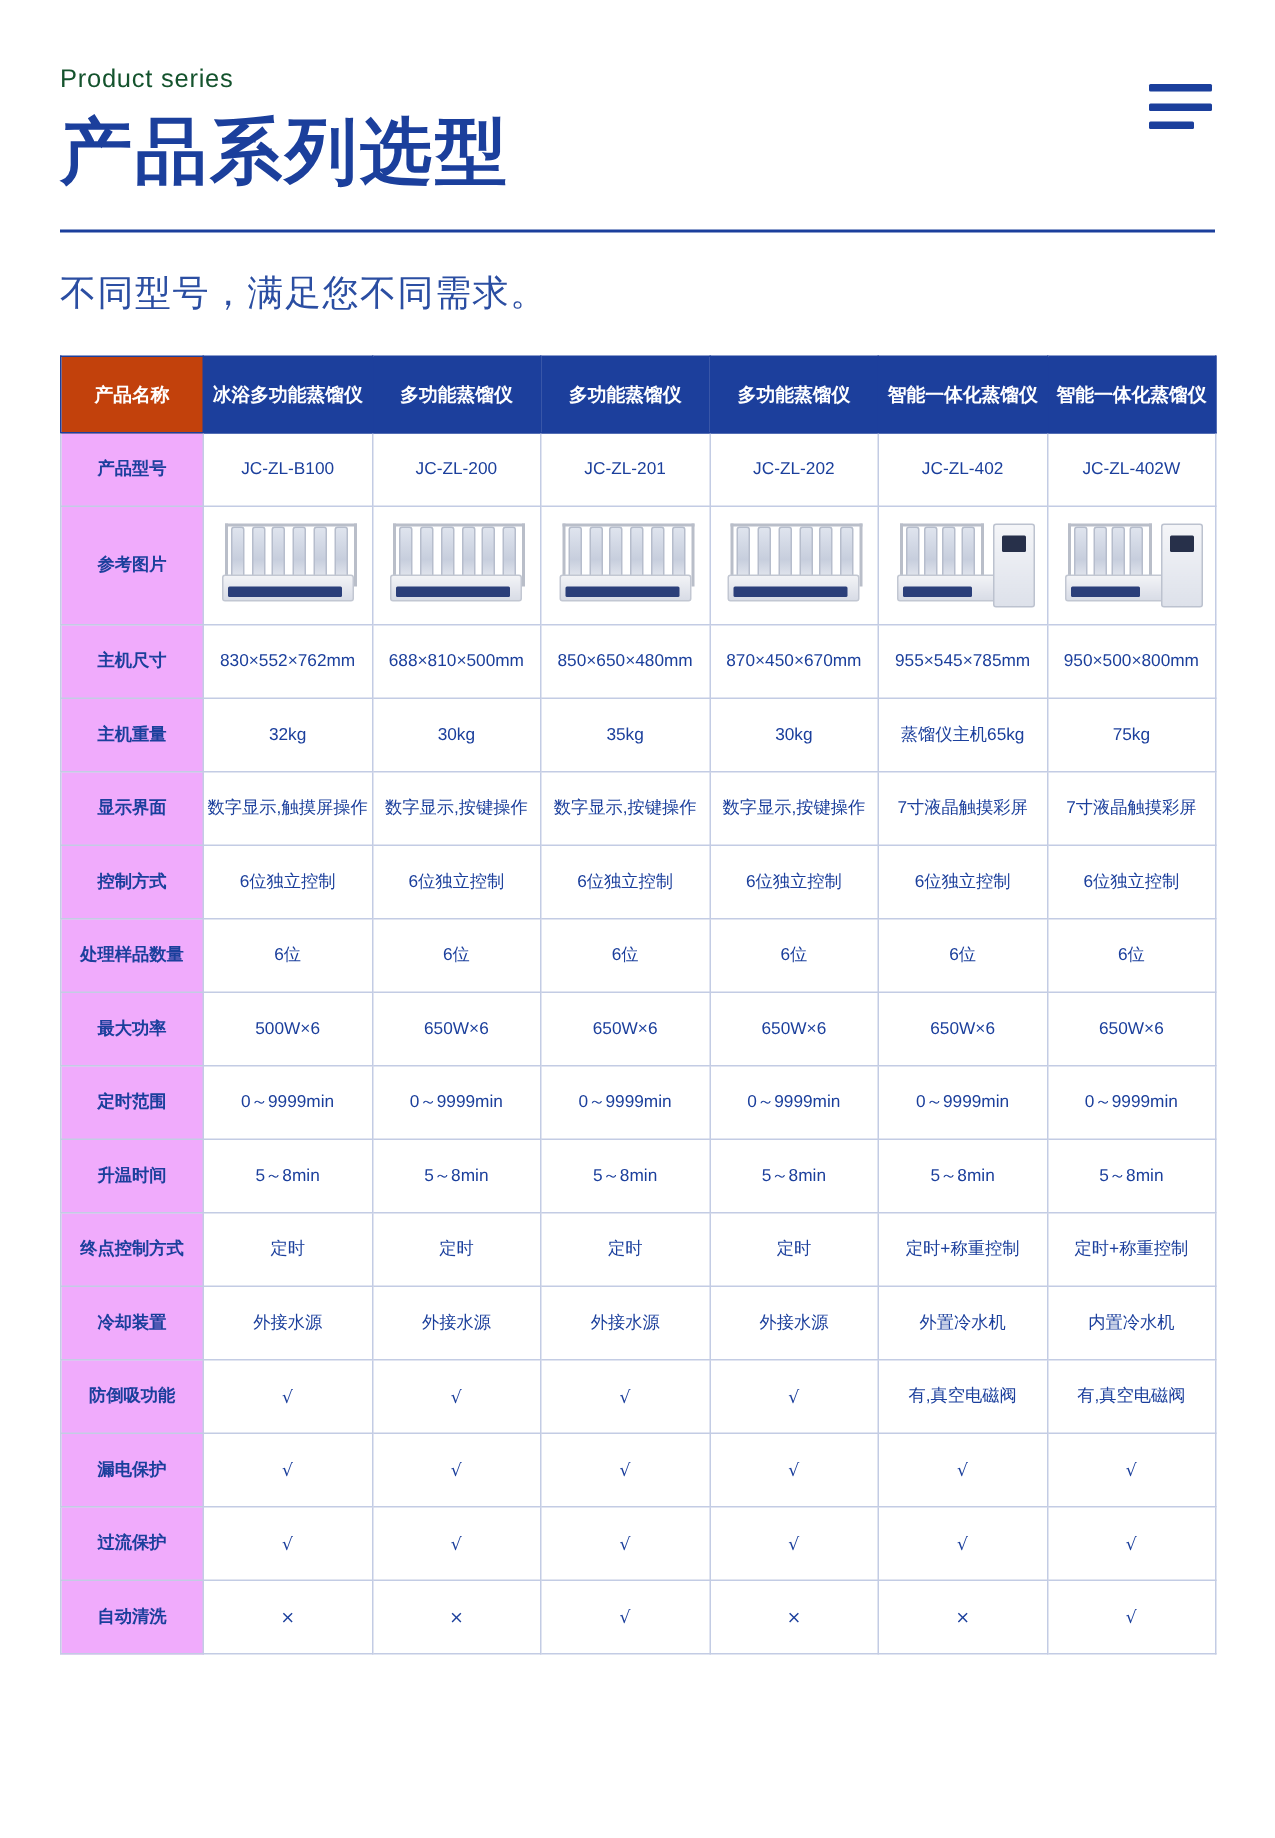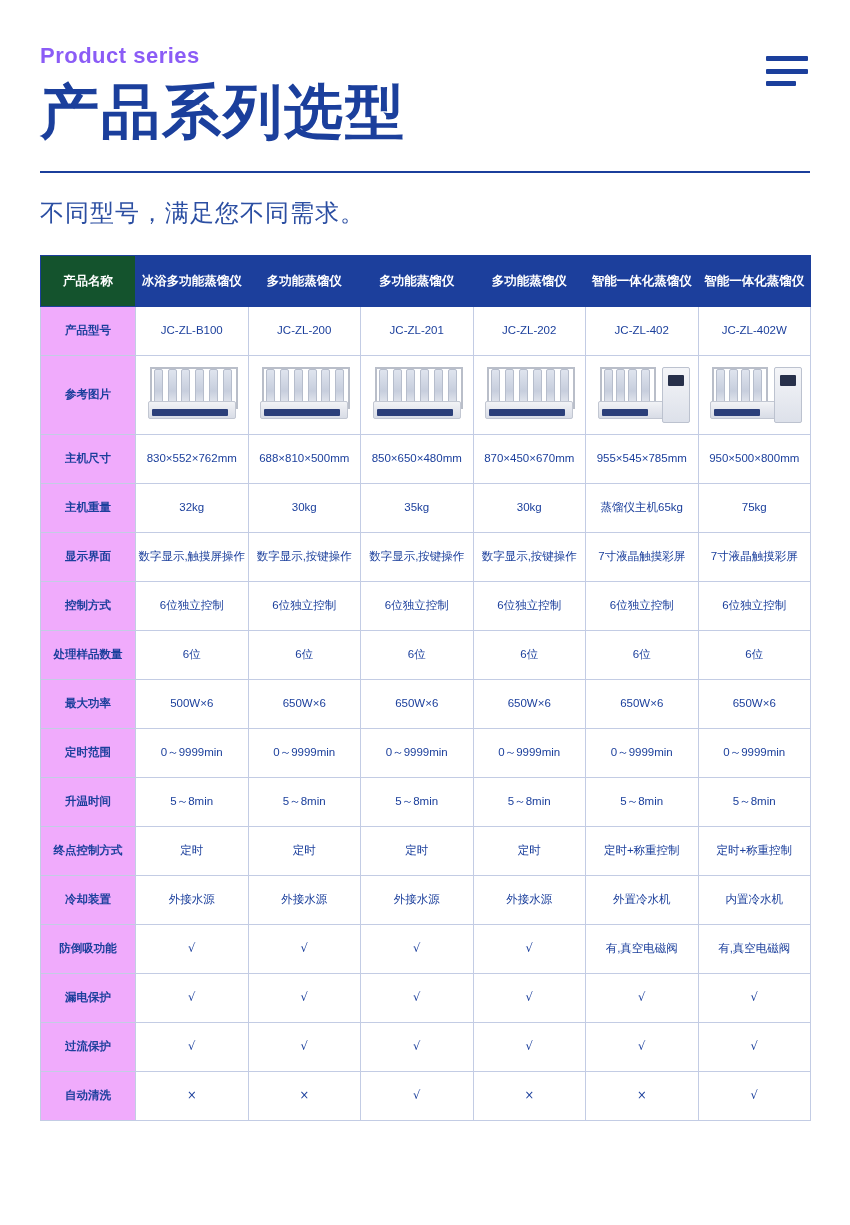--- a/index.html
+++ b/index.html
@@ -20,29 +20,29 @@
     height: 1225px;
     box-sizing: border-box;
     padding: 0 40px;
   }
   
   .header {
     position: relative;
     padding-top: 44px;
   }
   .eyebrow {
-    font-size: 22px;
-    font-weight: bold;
+    font-size: 17px;
+    font-weight: normal;
     letter-spacing: 0.5px;
-    color: #8b5cf6;
+    color: #14532d;
     line-height: 1.1;
   }
   .main-title {
     margin-top: 12px;
-    font-size: 59px;
+    font-size: 48px;
     font-weight: bold;
     letter-spacing: 2px;
     color: #1b3f9c;
     line-height: 1.1;
     font-family: "DejaVu Sans", "Liberation Sans", sans-serif;
   }
   .menu-icon {
     position: absolute;
     right: 2px;
     top: 56px;
@@ -97,21 +97,21 @@
   }
   table.spec thead th {
     background: #1c3f9c;
     color: #ffffff;
     font-size: 12.5px;
     font-weight: bold;
     height: 42px;
     border-color: #1c3f9c;
   }
   table.spec thead th.first-col {
-    background: #14532d;
+    background: #c2410c;
   }
   col.c0 { width: 95px; }
   col.cx { width: 112.5px; }
   td.rowhead {
     background: #f0abfc;
     font-weight: bold;
     font-size: 12.5px;
     color: #1b3f9c;
   }
   tr.r-img td { height: 74px; padding: 2px; }

